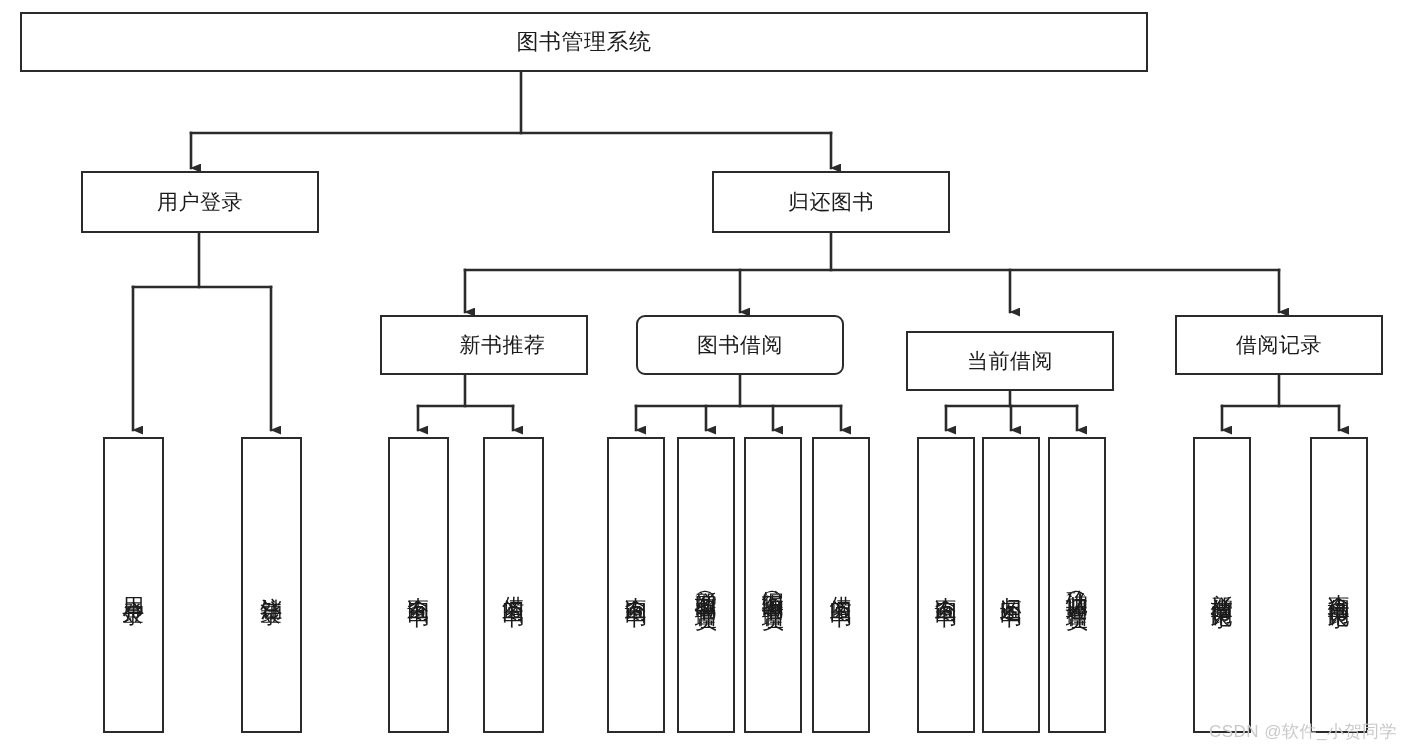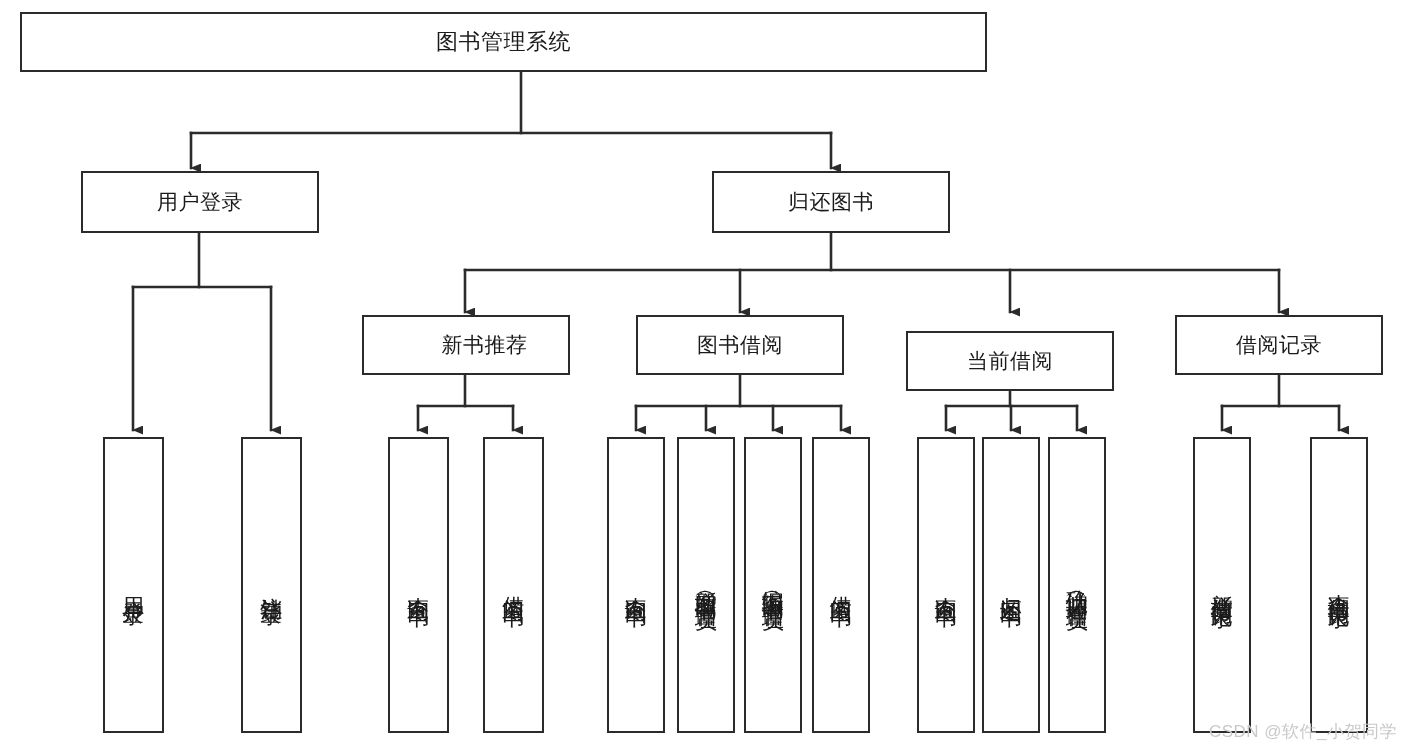--- a/index.html
+++ b/index.html
@@ -116,35 +116,35 @@
       <path d="M1011,406 L1011,430" marker-end="url(#arrowhead)"></path>
       <path d="M1077,406 L1077,430" marker-end="url(#arrowhead)"></path>
 
       <path d="M1279,375 L1279,406"></path>
       <path d="M1222,406 L1339,406"></path>
       <path d="M1222,406 L1222,430" marker-end="url(#arrowhead)"></path>
       <path d="M1339,406 L1339,430" marker-end="url(#arrowhead)"></path>
     </g>
   </svg>
 
-  <div class="node h-node" id="node-root" style="left:20px;top:12px;width:967px;height:60px;">
+  <div class="node h-node" id="node-root" style="left:20px;top:12px;width:1128px;height:60px;">
     <span class="lbl">图书管理系统</span>
   </div>
 
   <div class="node h-node" style="left:81px;top:171px;width:238px;height:62px;">
     <span class="lbl">用户登录</span>
   </div>
   <div class="node h-node" style="left:712px;top:171px;width:238px;height:62px;">
     <span class="lbl">归还图书</span>
   </div>
 
-  <div class="node h-node" style="left:362px;top:315px;width:208px;height:60px;padding-left:37px;">
+  <div class="node h-node" style="left:380px;top:315px;width:208px;height:60px;padding-left:37px;">
     <span class="lbl">新书推荐</span>
   </div>
-  <div class="node h-node" style="left:636px;top:315px;width:208px;height:60px;">
+  <div class="node h-node" style="left:636px;top:315px;width:208px;height:60px;border-radius:9px;">
     <span class="lbl">图书借阅</span>
   </div>
   <div class="node h-node" style="left:906px;top:331px;width:208px;height:60px;">
     <span class="lbl">当前借阅</span>
   </div>
   <div class="node h-node" style="left:1175px;top:315px;width:208px;height:60px;">
     <span class="lbl">借阅记录</span>
   </div>
 
   <div class="node v-node" style="left:103px;top:437px;width:61px;height:296px;">

